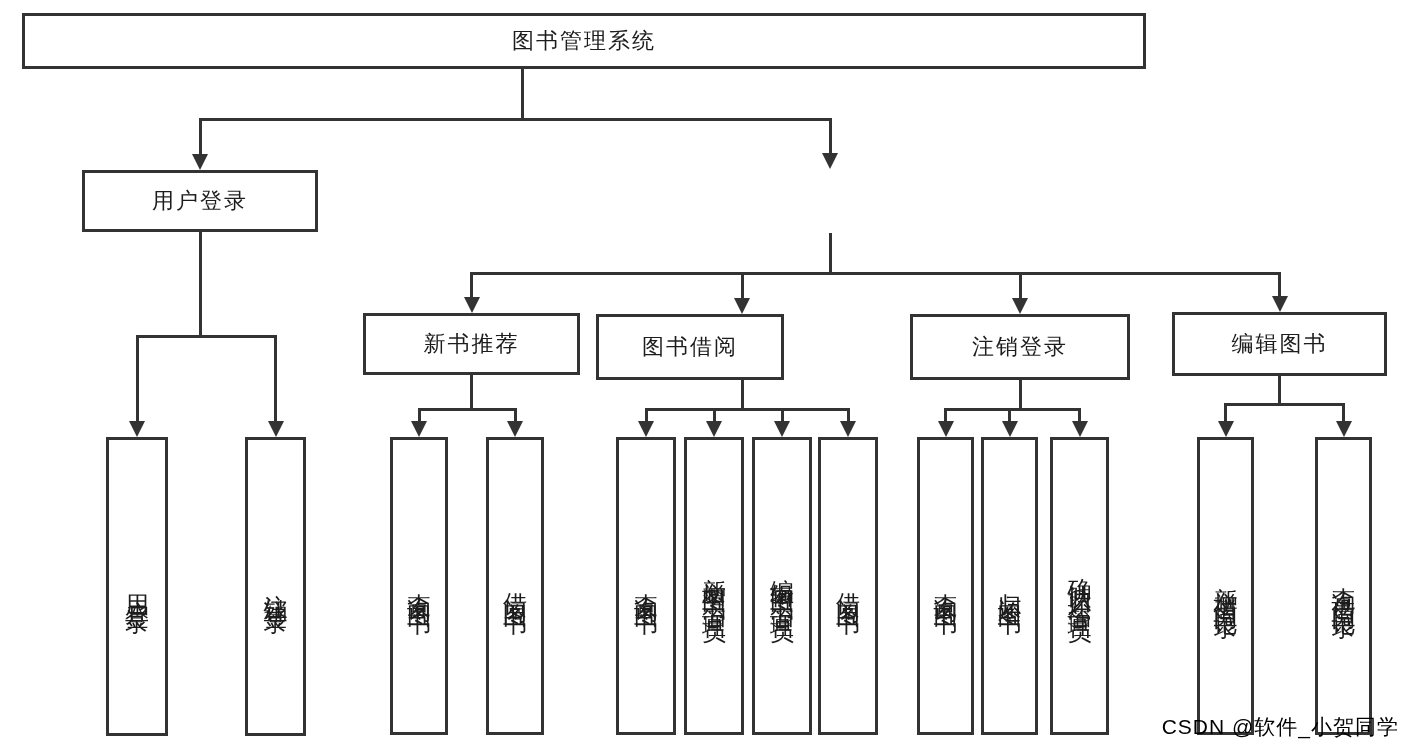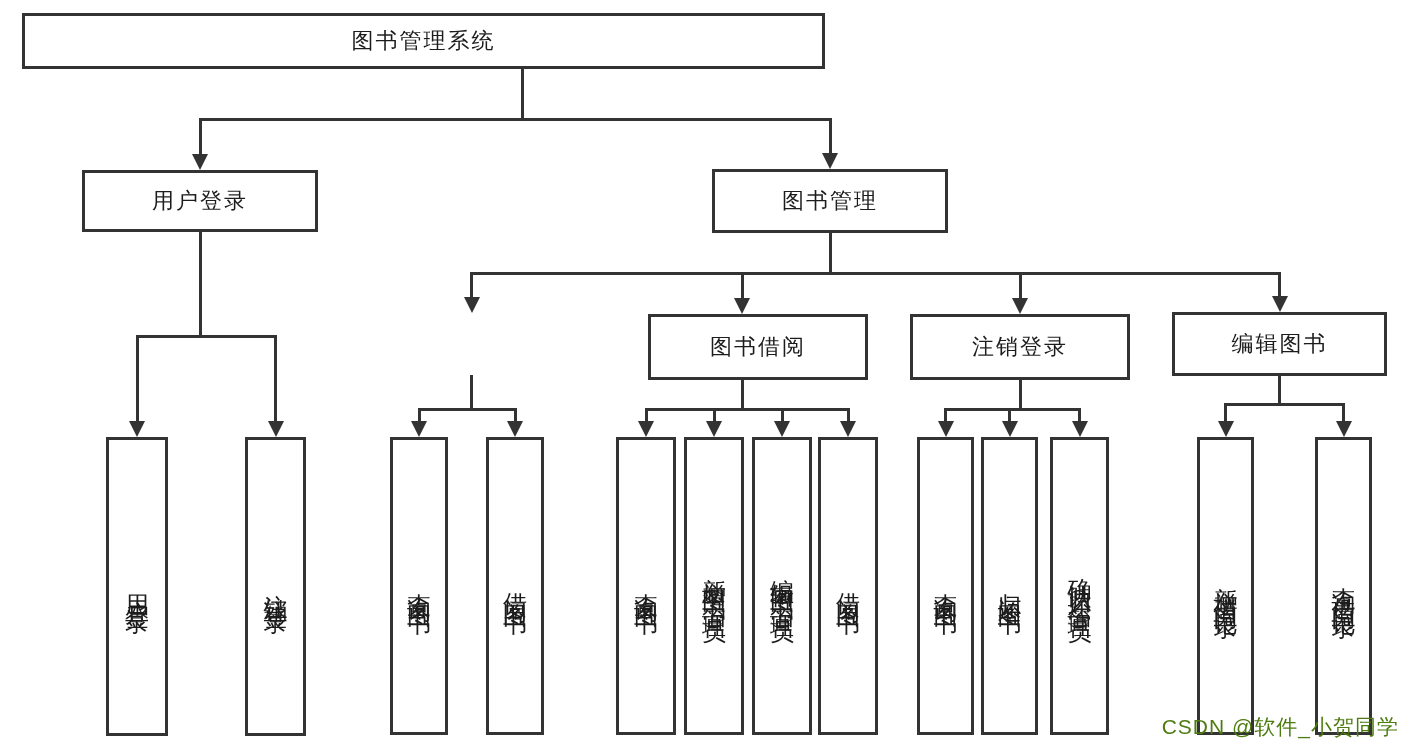--- a/index.html
+++ b/index.html
@@ -112,30 +112,30 @@
       <div class="seg" style="left: 1078px; top: 408px; width: 3px; height: 13px;"></div>
       <div class="arrowhead" style="left: 1071.5px; top: 421px;"></div>
       <div class="seg" style="left: 1278px; top: 376px; width: 3px; height: 30px;"></div>
       <div class="seg" style="left: 1224px; top: 403px; width: 121px; height: 3px;"></div>
       <div class="seg" style="left: 1224px; top: 403px; width: 3px; height: 18px;"></div>
       <div class="arrowhead" style="left: 1217.5px; top: 421px;"></div>
       <div class="seg" style="left: 1342px; top: 403px; width: 3px; height: 18px;"></div>
       <div class="arrowhead" style="left: 1335.5px; top: 421px;"></div>
     </div>
   <div class="layer">
-      <div class="node h" style="left: 22px; top: 13px; width: 803px; height: 56px;">
+      <div class="node h" style="left: 22px; top: 13px; width: 1124px; height: 56px;">
         <span class="label">图书管理系统</span>
       </div>
       <div class="node h" style="left: 82px; top: 170px; width: 236px; height: 62px;">
         <span class="label">用户登录</span>
       </div>
-      <div class="node h" style="left: 712px; top: 169px; width: 236px; height: 64px;">
-        <span class="label">图书管理</span>
+      <div class="node h" style="left: 363px; top: 313px; width: 217px; height: 62px;">
+        <span class="label">新书推荐</span>
       </div>
-      <div class="node h" style="left: 648px; top: 314px; width: 220px; height: 66px;">
+      <div class="node h" style="left: 596px; top: 314px; width: 188px; height: 66px;">
         <span class="label">图书借阅</span>
       </div>
       <div class="node h" style="left: 910px; top: 314px; width: 220px; height: 66px;">
         <span class="label">注销登录</span>
       </div>
       <div class="node h" style="left: 1172px; top: 312px; width: 215px; height: 64px;">
         <span class="label">编辑图书</span>
       </div>
       <div class="node v" style="left: 106px; top: 437px; width: 62px; height: 299px;">
         <span class="label">用户登录</span>
@@ -170,14 +170,14 @@
       <div class="node v" style="left: 1050px; top: 437px; width: 59px; height: 298px;">
         <span class="label">确认归还（管理员）</span>
       </div>
       <div class="node v" style="left: 1197px; top: 437px; width: 57px; height: 298px;">
         <span class="label">新增借阅记录</span>
       </div>
       <div class="node v" style="left: 1315px; top: 437px; width: 57px; height: 298px;">
         <span class="label">查询借阅记录</span>
       </div>
     </div>
-  <div class="watermark" style="color: #4d7c0f;">CSDN @软件_小贺同学</div>
+  <div class="watermark" style="color: #000000;">CSDN @软件_小贺同学</div>
 </div>
 
 </body></html>

